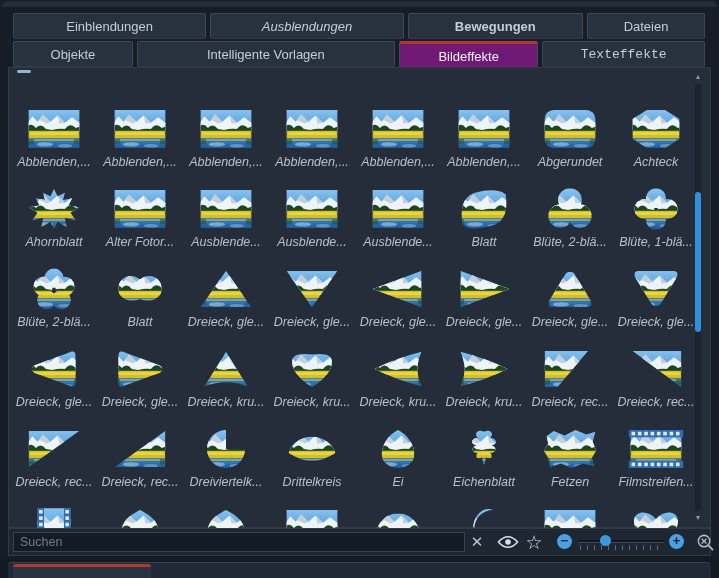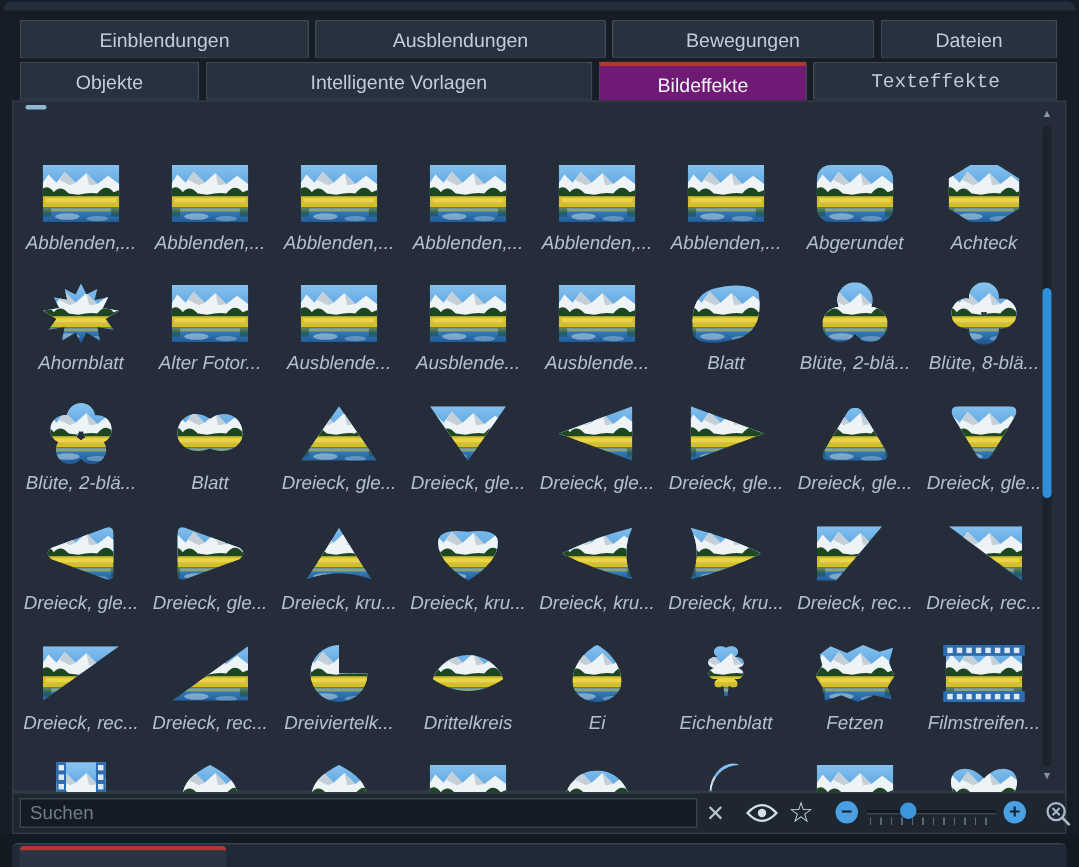--- a/index.html
+++ b/index.html
@@ -8,22 +8,22 @@
   .top-edge{position:absolute;left:2px;top:1px;right:2px;height:6px;background:#242d3a;border-radius:6px 6px 0 0;}
 
   
   .tabs-row{position:absolute;left:13px;right:14px;display:flex;gap:4px;height:26px;}
   .row1{top:13px;}
   .row2{top:41px;}
   .tab{flex:1;display:flex;align-items:center;justify-content:center;
        background:#28313e;border:1px solid #3e4956;border-bottom-color:#333d4a;
        color:#c3cdd7;font-size:13px;box-sizing:border-box;border-radius:2px;}
   .row1 .tab:nth-child(1){flex:193;}
-  .row1 .tab:nth-child(2){flex:193;}
-  .row1 .tab:nth-child(3){flex:175;}
+  .row1 .tab:nth-child(2){flex:193;font-style:italic;}
+  .row1 .tab:nth-child(3){flex:175;font-weight:bold;}
   .row1 .tab:nth-child(4){flex:117;}
   .row2 .tab:nth-child(1){flex:121;}
   .row2 .tab:nth-child(2){flex:263;}
   .row2 .tab:nth-child(3){flex:141;}
   .row2 .tab:nth-child(4){flex:165;font-family:Liberation Mono, monospace;}
   .tab.active{background:#701a75;border:1px solid #3e4956;border-top:3px solid #b23730;
        border-bottom:none;color:#eef3f8;height:28px;}
 
   
   .content{position:absolute;left:8px;right:8px;top:67px;height:461px;background:#242d39;
@@ -260,21 +260,21 @@
     <div class="lbl">Blüte, 2-blä...</div>
   </div>
 
   <div class="cell">
     <svg class="thumb" viewBox="0 0 64 48">
       <g class="clipg" clip-path="url(#cp-flower4)">
               <use class="art" href="#landscape"></use>
             </g>
 
     </svg>
-    <div class="lbl">Blüte, 8-blä...</div>
+    <div class="lbl">Blüte, 1-blä...</div>
   </div>
 
   <div class="cell">
     <svg class="thumb" viewBox="0 0 64 48">
       <g class="clipg" clip-path="url(#cp-flower5)">
               <use class="art" href="#landscape"></use>
             </g>
 
     </svg>
     <div class="lbl">Blüte, 2-blä...</div>

